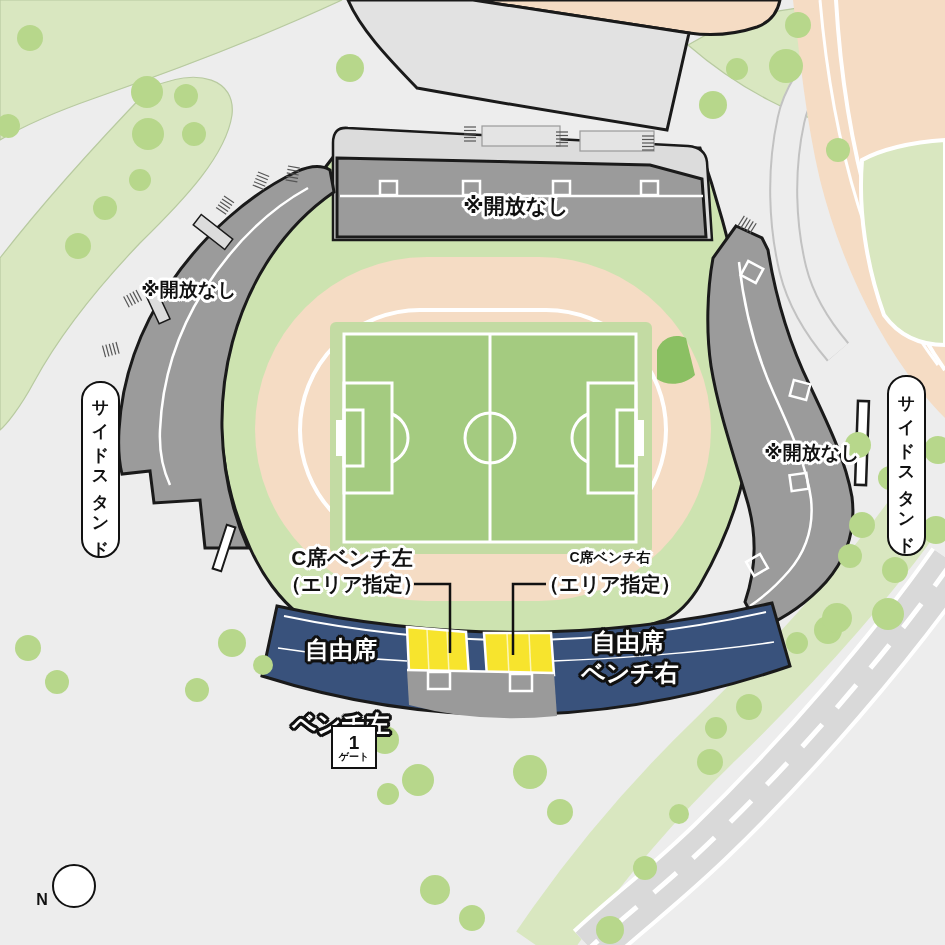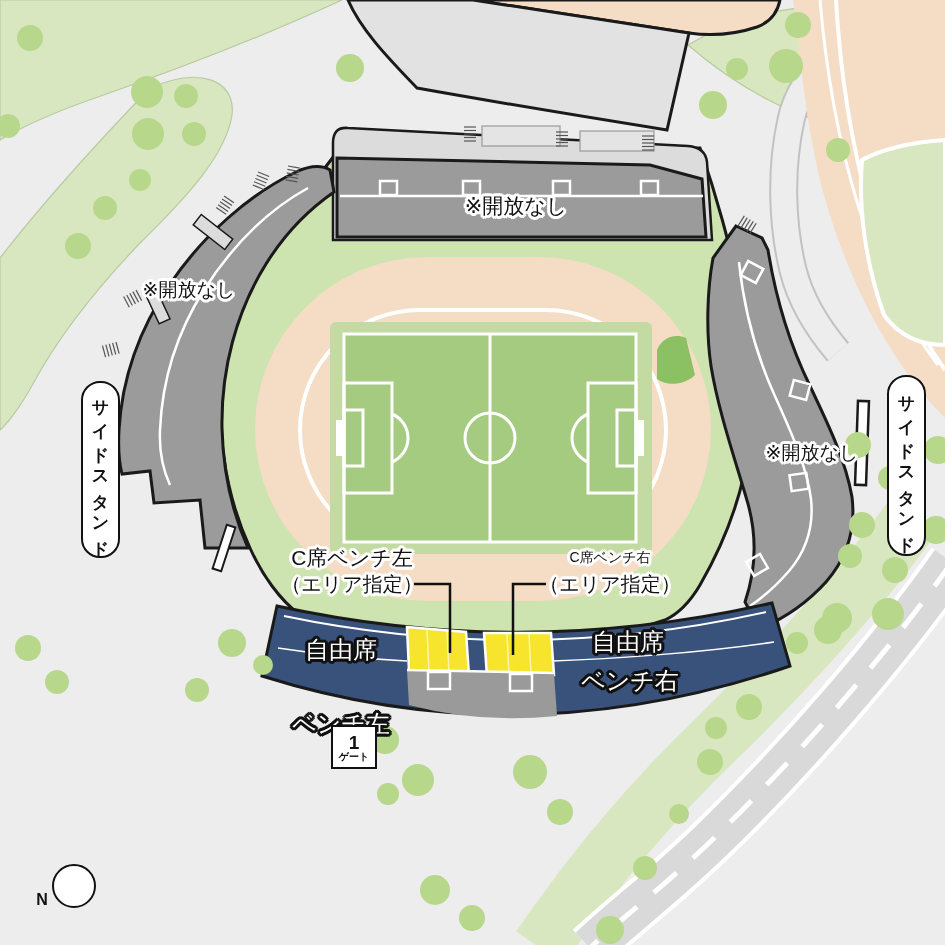--- a/index.html
+++ b/index.html
@@ -1,19 +1,19 @@
 <!DOCTYPE html>
 <html><head>
 <meta charset="utf-8">
 <style>
   html,body{margin:0;padding:0;background:#ededed;}
   #stage{position:relative;width:945px;height:945px;overflow:hidden;background:#ededed;
          font-family:"Liberation Sans","DejaVu Sans",sans-serif;}
   #basemap{position:absolute;left:0;top:0;}
-  .lbl{position:absolute;transform:translate(-50%,-50%);white-space:nowrap;font-weight:normal;line-height:1;}
+  .lbl{position:absolute;transform:translate(-50%,-50%);white-space:nowrap;font-weight:bold;line-height:1;}
   .outline-white{color:#111;
     text-shadow:2px 0 0 #fff,-2px 0 0 #fff,0 2px 0 #fff,0 -2px 0 #fff,
       2px 2px 0 #fff,-2px 2px 0 #fff,2px -2px 0 #fff,-2px -2px 0 #fff,
       3px 1px 0 #fff,-3px 1px 0 #fff,3px -1px 0 #fff,-3px -1px 0 #fff,1px 3px 0 #fff,-1px 3px 0 #fff,1px -3px 0 #fff,-1px -3px 0 #fff;}
   .outline-black{color:#fff;
     text-shadow:2px 0 0 #111,-2px 0 0 #111,0 2px 0 #111,0 -2px 0 #111,
       2px 2px 0 #111,-2px 2px 0 #111,2px -2px 0 #111,-2px -2px 0 #111,
       3px 1px 0 #111,-3px 1px 0 #111,3px -1px 0 #111,-3px -1px 0 #111,1px 3px 0 #111,-1px 3px 0 #111,1px -3px 0 #111,-1px -3px 0 #111;}
   .pill{position:absolute;background:#fff;border:2.5px solid #111;border-radius:19px;
         display:flex;align-items:center;justify-content:center;
@@ -236,21 +236,21 @@
 <div class="pill" style="left:887px;top:375px;width:35px;height:177px;">サイドスタンド</div>
 
 <div class="lbl outline-white" style="left:352px;top:557px;font-size:21px;text-align:center;">C席ベンチ左</div>
 <div class="lbl outline-white" style="left:352px;top:584px;font-size:20px;">（エリア指定）</div>
 <div class="lbl outline-white" style="left:610px;top:557px;font-size:14px;">C席ベンチ右</div>
 <div class="lbl outline-white" style="left:610px;top:584px;font-size:20px;">（エリア指定）</div>
 
 <div class="lbl outline-black" style="left:341px;top:650px;font-size:24px;">自由席</div>
 <div class="lbl outline-black" style="left:341px;top:677px;font-size:24px;margin-top:47px;">ベンチ左</div>
 <div class="lbl outline-black" style="left:628px;top:642px;font-size:24px;">自由席</div>
-<div class="lbl outline-black" style="left:630px;top:673px;font-size:24px;margin-top:8px;">ベンチ右</div>
+<div class="lbl outline-black" style="left:630px;top:673px;font-size:24px;">ベンチ右</div>
 
 <div class="gatebox" style="left:331px;top:725px;width:42px;height:40px;">
   <div class="num">1</div>
   <div class="sub">ゲート</div>
 </div>
 
 <div class="compass-circle"></div>
 <div class="compass-n lbl" style="left:42px;top:900px;">N</div>
 
 </div>

